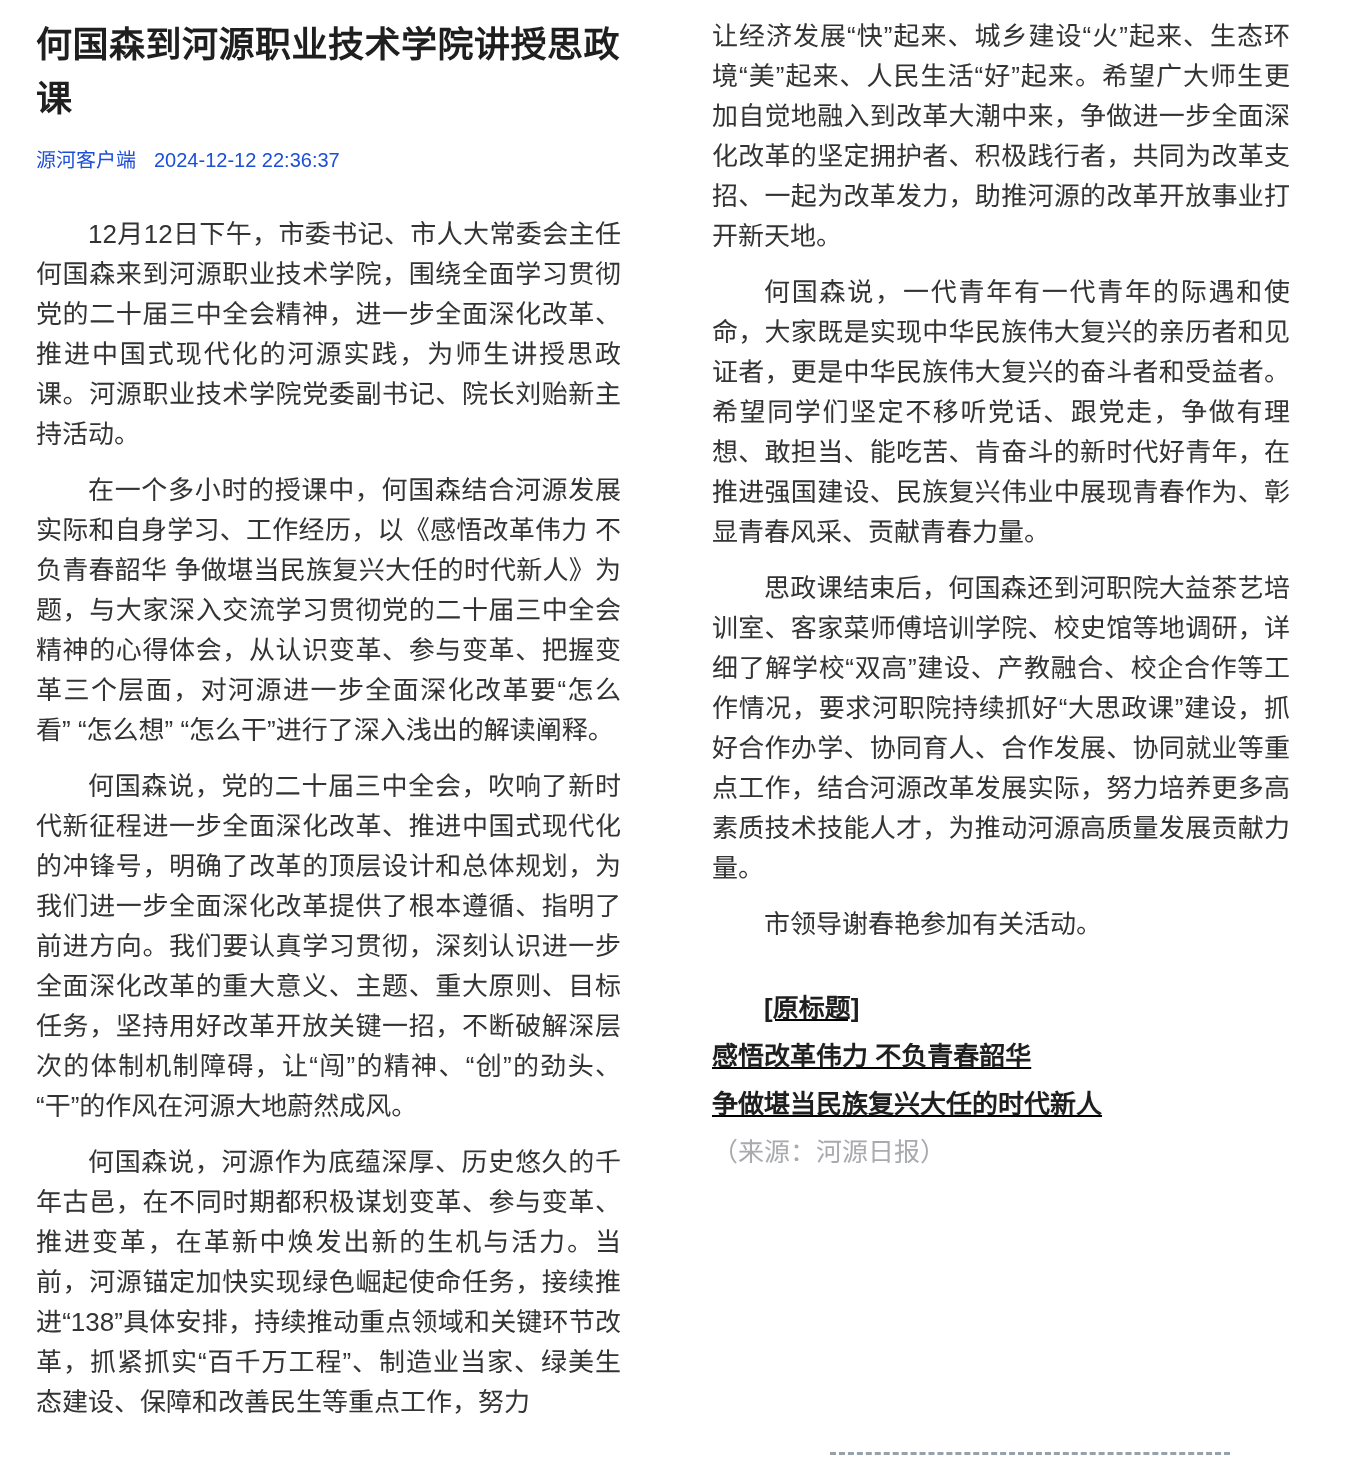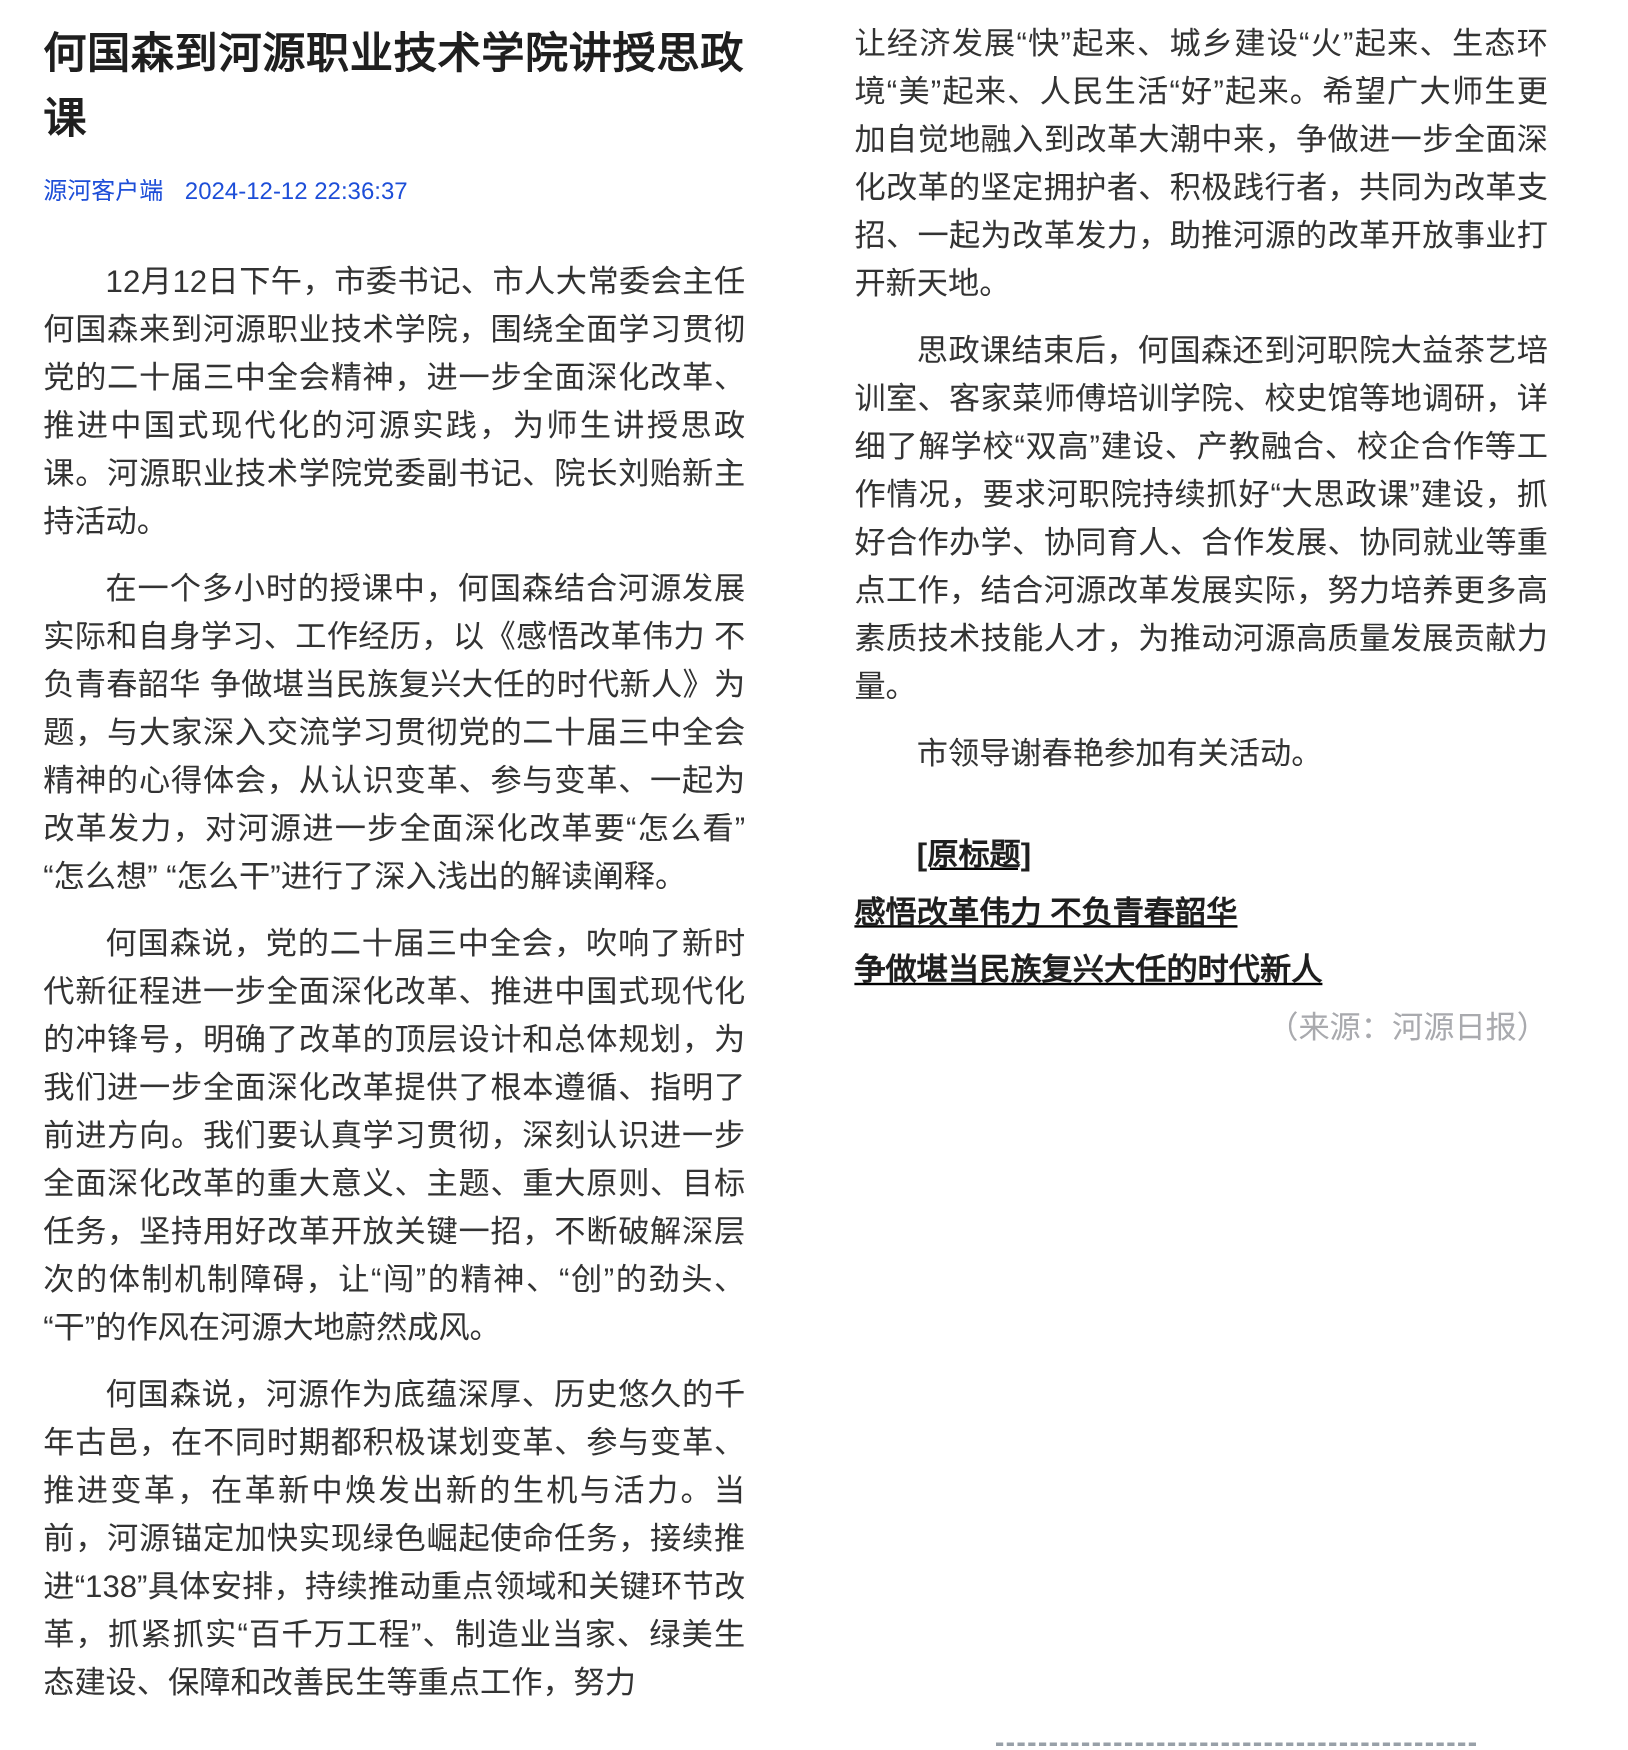--- a/index.html
+++ b/index.html
@@ -81,21 +81,21 @@
     font-weight: bold;
     color: #1f1f1f;
     text-align: left;
     word-break: break-all;
   }
   .attribution {
     margin-top: 4px;
     font-size: 26px;
     line-height: 40px;
     color: #a9aaae;
-    text-align: right;
+    text-align: left;
   }
   .dashed-sep {
     position: absolute;
     left: 830px;
     top: 1452px;
     width: 400px;
     height: 0;
     border-top: 3px dashed #98a0a8;
   }
 </style>
@@ -104,29 +104,30 @@
 
 <div class="page">
 
   <div class="col col-left">
     <h1 class="article-title">何国森到河源职业技术学院讲授思政课</h1>
     <div class="meta">
       <span class="meta-source">源河客户端</span><span class="meta-datetime">2024-12-12 22:36:37</span>
     </div>
     <div class="paras">
         <p class="indent">12月12日下午，市委书记、市人大常委会主任何国森来到河源职业技术学院，围绕全面学习贯彻党的二十届三中全会精神，进一步全面深化改革、推进中国式现代化的河源实践，为师生讲授思政课。河源职业技术学院党委副书记、院长刘贻新主持活动。</p>
-        <p class="indent">在一个多小时的授课中，何国森结合河源发展实际和自身学习、工作经历，以《感悟改革伟力 不负青春韶华 争做堪当民族复兴大任的时代新人》为题，与大家深入交流学习贯彻党的二十届三中全会精神的心得体会，从认识变革、参与变革、一起为改革发力，对河源进一步全面深化改革要“怎么看” “怎么想” “怎么干”进行了深入浅出的解读阐释。</p>
+        <p class="indent">在一个多小时的授课中，何国森结合河源发展实际和自身学习、工作经历，以《感悟改革伟力 不负青春韶华 争做堪当民族复兴大任的时代新人》为题，与大家深入交流学习贯彻党的二十届三中全会精神的心得体会，从认识变革、参与变革、把握变革三个层面，对河源进一步全面深化改革要“怎么看” “怎么想” “怎么干”进行了深入浅出的解读阐释。</p>
         <p class="indent">何国森说，党的二十届三中全会，吹响了新时代新征程进一步全面深化改革、推进中国式现代化的冲锋号，明确了改革的顶层设计和总体规划，为我们进一步全面深化改革提供了根本遵循、指明了前进方向。我们要认真学习贯彻，深刻认识进一步全面深化改革的重大意义、主题、重大原则、目标任务，坚持用好改革开放关键一招，不断破解深层次的体制机制障碍，让“闯”的精神、“创”的劲头、“干”的作风在河源大地蔚然成风。</p>
         <p class="indent">何国森说，河源作为底蕴深厚、历史悠久的千年古邑，在不同时期都积极谋划变革、参与变革、推进变革，在革新中焕发出新的生机与活力。当前，河源锚定加快实现绿色崛起使命任务，接续推进“138”具体安排，持续推动重点领域和关键环节改革，抓紧抓实“百千万工程”、制造业当家、绿美生态建设、保障和改善民生等重点工作，努力</p>
       </div>
   </div>
 
   <div class="col col-right">
     <div class="paras">
         <p>让经济发展“快”起来、城乡建设“火”起来、生态环境“美”起来、人民生活“好”起来。希望广大师生更加自觉地融入到改革大潮中来，争做进一步全面深化改革的坚定拥护者、积极践行者，共同为改革支招、一起为改革发力，助推河源的改革开放事业打开新天地。</p>
+        <p class="indent">何国森说，一代青年有一代青年的际遇和使命，大家既是实现中华民族伟大复兴的亲历者和见证者，更是中华民族伟大复兴的奋斗者和受益者。希望同学们坚定不移听党话、跟党走，争做有理想、敢担当、能吃苦、肯奋斗的新时代好青年，在推进强国建设、民族复兴伟业中展现青春作为、彰显青春风采、贡献青春力量。</p>
         <p class="indent">思政课结束后，何国森还到河职院大益茶艺培训室、客家菜师傅培训学院、校史馆等地调研，详细了解学校“双高”建设、产教融合、校企合作等工作情况，要求河职院持续抓好“大思政课”建设，抓好合作办学、协同育人、合作发展、协同就业等重点工作，结合河源改革发展实际，努力培养更多高素质技术技能人才，为推动河源高质量发展贡献力量。</p>
         <p class="indent">市领导谢春艳参加有关活动。</p>
       </div>
 
     <div class="orig-title">
       <p class="indent">[原标题]</p>
       <p>感悟改革伟力 不负青春韶华</p>
       <p>争做堪当民族复兴大任的时代新人</p>
     </div>
 

